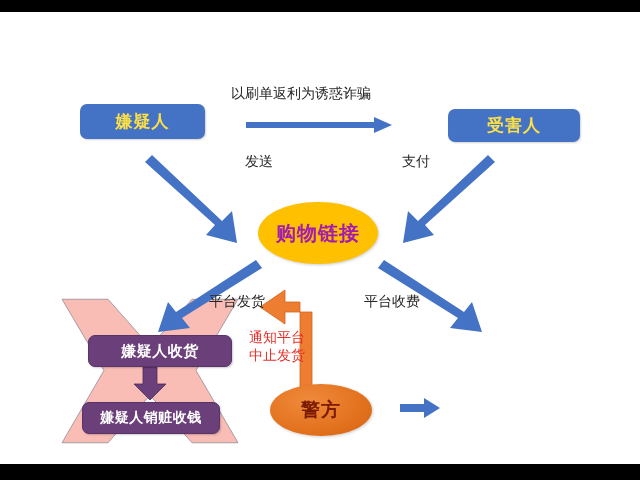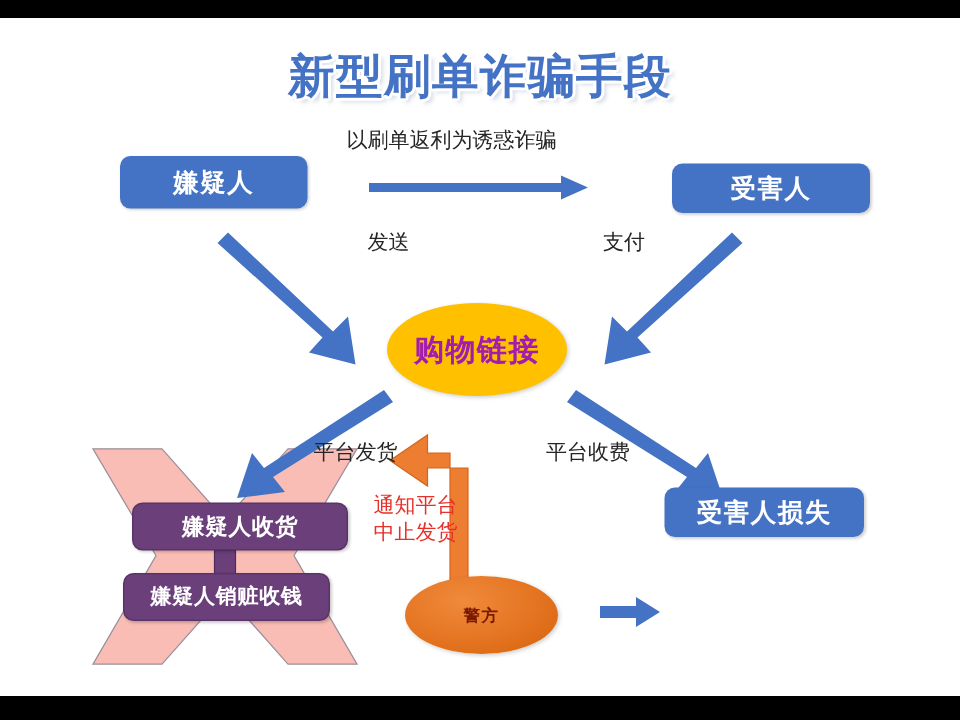--- a/index.html
+++ b/index.html
@@ -21,56 +21,55 @@
          text-shadow:
             2px 0 0 #fff,-2px 0 0 #fff,0 2px 0 #fff,0 -2px 0 #fff,
             1.5px 1.5px 0 #fff,-1.5px 1.5px 0 #fff,1.5px -1.5px 0 #fff,-1.5px -1.5px 0 #fff,
             3px 3px 3px rgba(120,140,180,.35);
          font-family:"DejaVu Sans","Liberation Sans",sans-serif;}
 
   
   .node{position:absolute;display:flex;align-items:center;justify-content:center;
         box-sizing:border-box;}
 
-  .bluebox{background:#4472c4;color:#ffffff;border-radius:7px;
+  .bluebox{background:#4472c4;color:#fde047;border-radius:7px;
            font-size:17px;font-weight:bold;letter-spacing:1px;
            box-shadow:1px 1px 2px rgba(0,0,0,.18);}
 
   .purplebox{background:#6b3f7a;color:#ffffff;border-radius:7px;
              font-size:15px;font-weight:bold;letter-spacing:.5px;
              border:1px solid #5a3468;
              box-shadow:1px 1px 2px rgba(0,0,0,.2);}
 
   .ellipse-yellow{background:#ffc000;color:#a21caf;border-radius:50%;
                   font-size:20px;font-weight:bold;letter-spacing:1px;
                   box-shadow:1px 1px 3px rgba(0,0,0,.2);align-items:center;}
 
   .ellipse-orange{background:radial-gradient(ellipse at 38% 32%,#f08a3c 0%,#e2711d 62%,#d4620f 100%);
                   color:#7a1a00;border-radius:50%;
-                  font-size:11px;font-weight:bold;letter-spacing:1px;
+                  font-size:19px;font-weight:bold;letter-spacing:1px;
                   box-shadow:1px 1px 3px rgba(0,0,0,.2);}
 
   
   .lbl{position:absolute;color:#262626;font-size:14px;white-space:nowrap;
        font-family:"DejaVu Sans","Liberation Sans",sans-serif;}
   .lbl-red{position:absolute;color:#e8302a;font-size:14px;line-height:17px;
            text-align:center;white-space:nowrap;
            font-family:"DejaVu Sans","Liberation Sans",sans-serif;}
 
   
   svg.layer{position:absolute;left:0;top:0;width:640px;height:452px;overflow:visible;}
 </style>
 </head>
 <body>
 
 <div id="stage">
 
   <div id="canvas">
 
-    <div class="title">新型刷单诈骗手段</div>
 
     <svg class="layer" viewBox="0 0 640 452" xmlns="http://www.w3.org/2000/svg">
 
       <g>
         <polygon points="62,283 108,283 150,325 192,283 238,283 196,346 238,410 192,410 150,368 108,410 62,410 104,346" fill="#f9bdb5" stroke="#9a8f9c" stroke-width="0.8" transform="translate(0,7) scale(1,1.13) translate(0,-35)"></polygon>
       </g>
 
       <g>
         <path d="M152,143 L222,209 L232,199 L237,231 L206,223 L215,213 L145,150 Z" fill="#4472c4"></path>
       </g>
@@ -113,31 +112,28 @@
     </div>
 
     <div class="node ellipse-yellow" style="left:258px;top:190px;width:120px;height:62px;">
       <span>购物链接</span>
     </div>
 
     <div class="node purplebox" style="left:88px;top:323px;width:144px;height:32px;">
       <span>嫌疑人收货</span>
     </div>
 
-    <div class="node purplebox" style="left:82px;top:370px;width:138px;height:32px;font-size:14px;">
+    <div class="node purplebox" style="left:82px;top:390px;width:138px;height:32px;font-size:14px;">
       <span>嫌疑人销赃收钱</span>
     </div>
 
     <div class="node ellipse-orange" style="left:270px;top:372px;width:102px;height:52px;">
       <span>警方</span>
     </div>
 
-    <div class="node bluebox" style="left:443px;top:313px;width:133px;height:33px;">
-      <span>受害人损失</span>
-    </div>
 
 
     <div class="lbl" style="left:231px;top:73px;">以刷单返利为诱惑诈骗</div>
 
     <div class="lbl" style="left:205px;top:141px;margin-left:40px;">发送</div>
 
     <div class="lbl" style="left:402px;top:141px;">支付</div>
 
     <div class="lbl" style="left:209px;top:281px;">平台发货</div>
 

